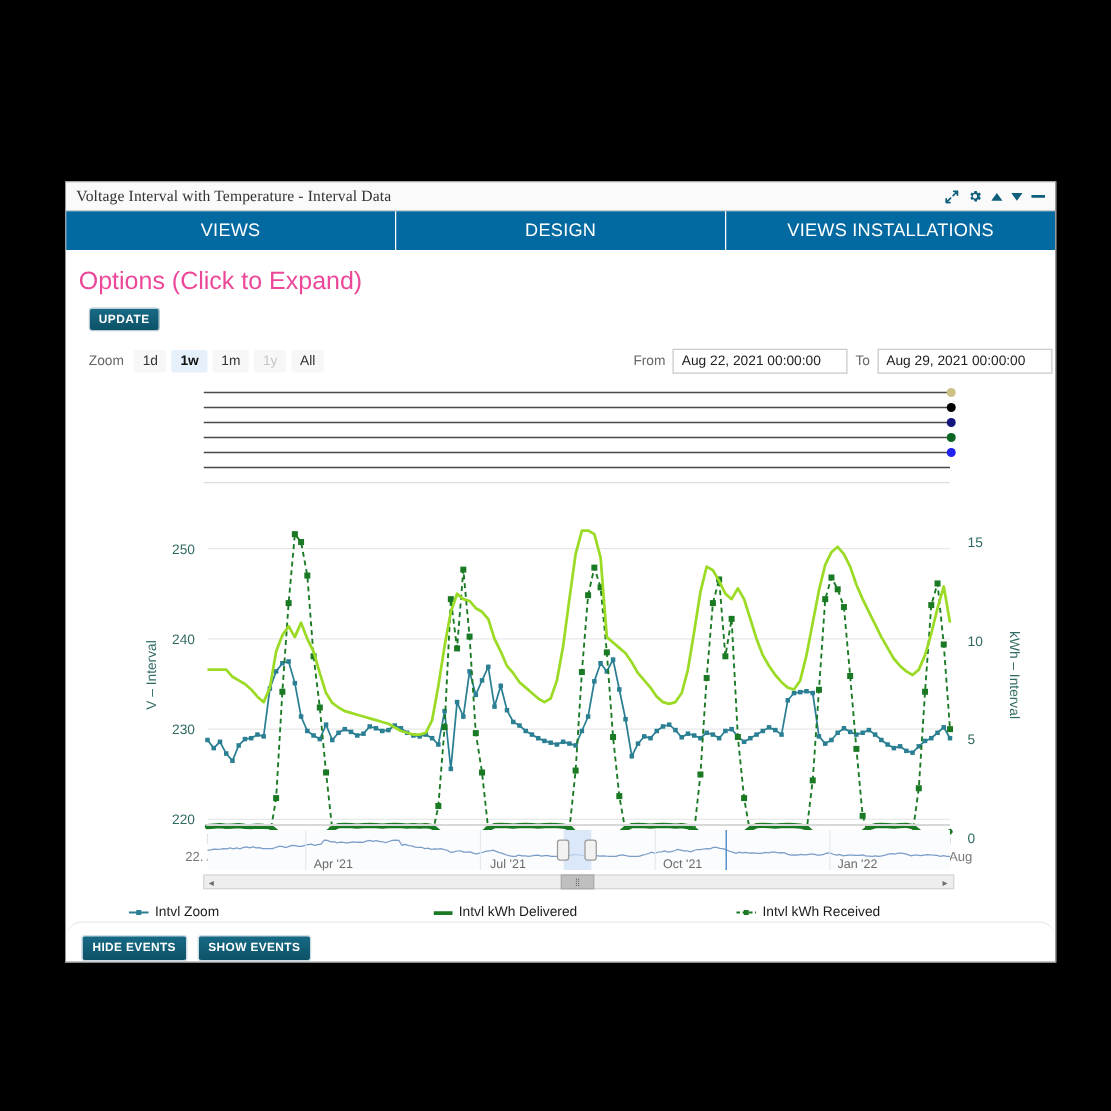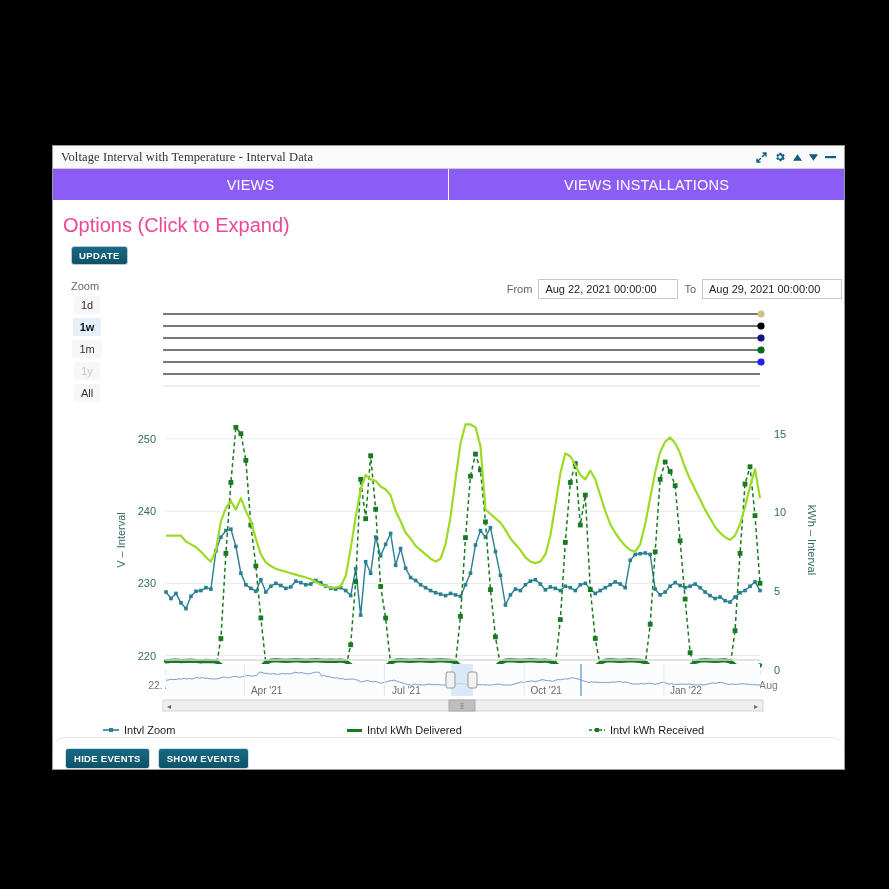--- a/index.html
+++ b/index.html
@@ -23,41 +23,41 @@
   }
   .tb-icons{display:flex;align-items:center;gap:7px;padding-right:2px;}
   .tb-icons span{display:inline-flex;align-items:center;justify-content:center;
      color:#0e5f7c;line-height:1;cursor:pointer;}
   .ico-expand{font-size:12px;font-weight:bold;transform:rotate(0deg);}
   .ico-gear{font-size:13px;}
   .ico-up{font-size:9px;}
   .ico-down{font-size:9px;}
   .ico-min{font-size:13px;font-weight:bold;}
   
-  .tabs{display:flex;height:31px;flex:0 0 31px;background:#8b5cf6;}
+  .tabs{display:flex;height:31px;flex:0 0 31px;background:#0369a1;}
   .tab{
     flex:1;display:flex;align-items:center;justify-content:center;
     color:#ffffff;font-size:14.5px;letter-spacing:.2px;
     border-right:1px solid #ffffff;box-sizing:border-box;cursor:pointer;
   }
   .tab:last-child{border-right:none;}
   
   .content{flex:1;position:relative;background:#fff;overflow:hidden;}
   .options-title{
     position:absolute;left:10px;top:14px;font-size:20px;color:#ec4899;cursor:pointer;
   }
   .btn-update{
     position:absolute;left:18px;top:46px;
     background:linear-gradient(#176a86,#0d5267);
     border:1px solid #b9c9d2;border-radius:3px;
     color:#fff;font-size:9.5px;font-weight:bold;letter-spacing:.4px;
     padding:3px 7px 3px 7px;cursor:pointer;
   }
   
-  .zoomrow{position:absolute;left:18px;top:80px;display:flex;align-items:center;gap:4px;flex-direction:column;}
+  .zoomrow{position:absolute;left:18px;top:80px;display:flex;align-items:center;gap:4px;}
   .zoomlabel{font-size:11px;color:#666;margin-right:4px;}
   .zbtn{
     font-size:11px;color:#333;background:#f7f7f7;border:none;border-radius:2px;
     padding:3px 7px;cursor:pointer;
   }
   .zbtn.active{background:#e6f0fa;color:#111;font-weight:bold;}
   .zbtn.disabled{color:#c6c6c6;cursor:default;}
   
   .rangerow{position:absolute;right:2px;top:79px;display:flex;align-items:center;gap:6px;}
   .rlabel{font-size:11px;color:#666;}
@@ -126,20 +126,21 @@
       <span class="ico-min">
         <svg width="11" height="6" viewBox="0 0 11 6">
             <rect x="0" y="2" width="11" height="2.2" fill="#0e5f7c"></rect>
           </svg>
       </span>
     </div>
   </div>
 
   <div class="tabs">
     <div class="tab">VIEWS</div>
+    <div class="tab">DESIGN</div>
     <div class="tab">VIEWS INSTALLATIONS</div>
   </div>
 
   <div class="content">
 
     <div class="options-title">Options (Click to Expand)</div>
 
     <button class="btn-update">UPDATE</button>
 
     <div class="zoomrow">

